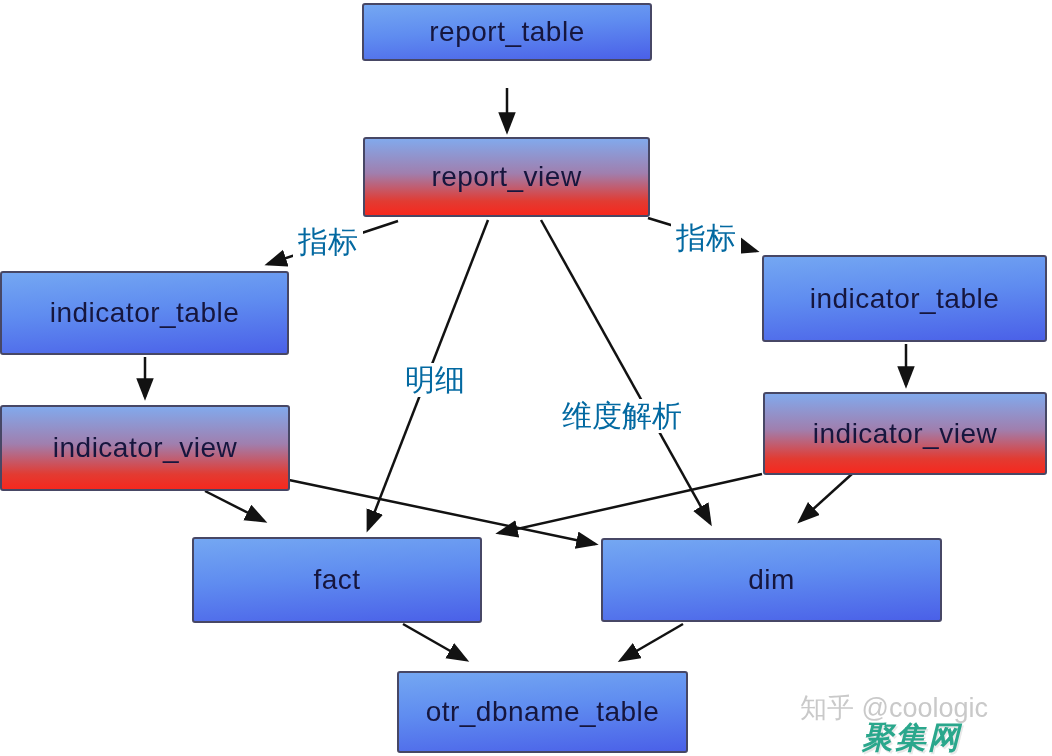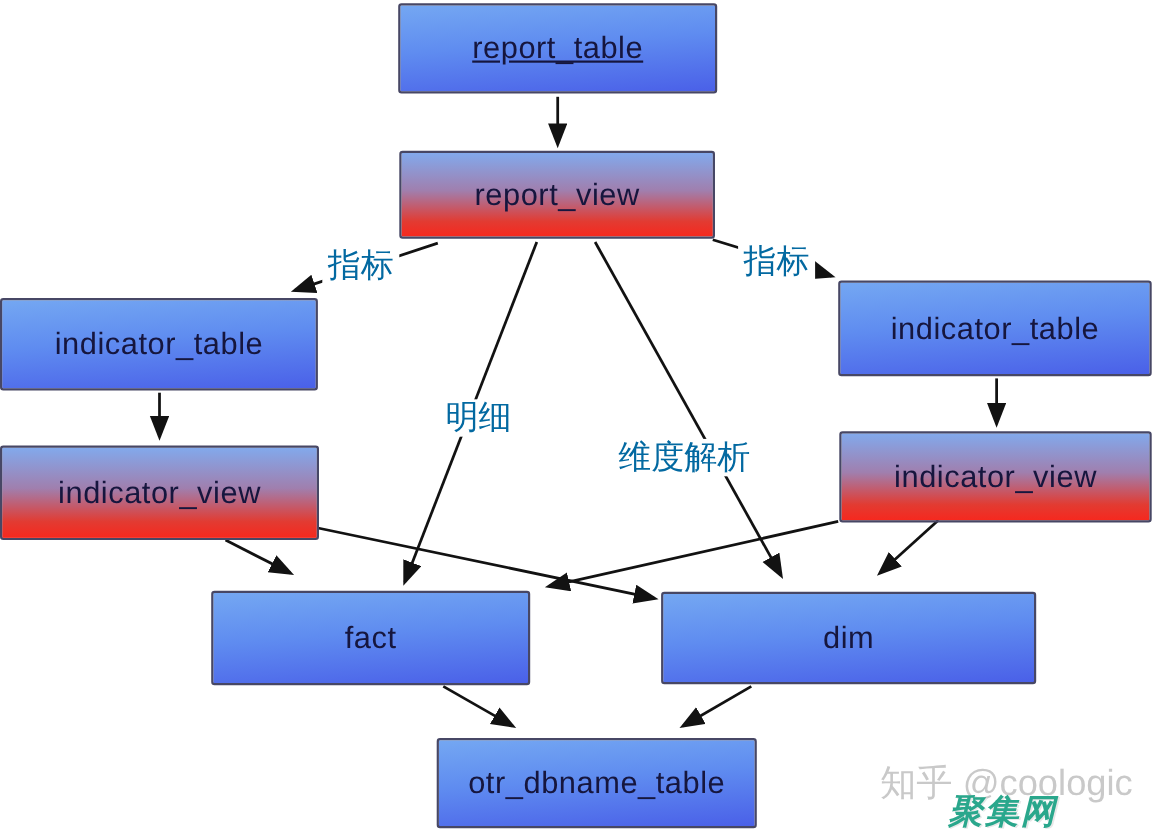--- a/index.html
+++ b/index.html
@@ -40,21 +40,21 @@
     color: #0369a1;
     font-size: 30px;
     line-height: 32px;
     padding: 1px 5px;
     white-space: nowrap;
   }
   .wm-author {
     position: absolute;
     left: 800px; top: 690px;
     color: #c9c9c9;
-    font-size: 33px;
+    font-size: 27px;
     white-space: nowrap;
   }
   .wm-site {
     position: absolute;
     left: 862px; top: 717px;
     color: #2aa78c;
     font-size: 31px;
     font-weight: bold;
     font-style: italic;
     letter-spacing: 2px;
@@ -81,21 +81,21 @@
     <line x1="145" y1="357" x2="145" y2="397" marker-end="url(#arrow)"></line>
     <line x1="906" y1="344" x2="906" y2="385" marker-end="url(#arrow)"></line>
     <line x1="205" y1="491" x2="264" y2="521" marker-end="url(#arrow)"></line>
     <line x1="289" y1="480" x2="595" y2="544" marker-end="url(#arrow)"></line>
     <line x1="762" y1="474" x2="499" y2="533" marker-end="url(#arrow)"></line>
     <line x1="853" y1="473" x2="800" y2="521" marker-end="url(#arrow)"></line>
     <line x1="403" y1="624" x2="466" y2="660" marker-end="url(#arrow)"></line>
     <line x1="683" y1="624" x2="621" y2="660" marker-end="url(#arrow)"></line>
   </svg>
 
-  <div class="node" style="left:362px; top:3px; width:290px; height:82px;text-decoration:underline;">report_table</div>
+  <div class="node" style="left:362px; top:3px; width:290px; height:58px;">report_table</div>
 
   <div class="node view" style="left:363px; top:137px; width:287px; height:80px;">report_view</div>
 
   <div class="node" style="left:0px; top:271px; width:289px; height:84px;">indicator_table</div>
 
   <div class="node view" style="left:0px; top:405px; width:290px; height:86px;">indicator_view</div>
 
   <div class="node" style="left:762px; top:255px; width:285px; height:87px;">indicator_table</div>
 
   <div class="node view" style="left:763px; top:392px; width:284px; height:83px;">indicator_view</div>

